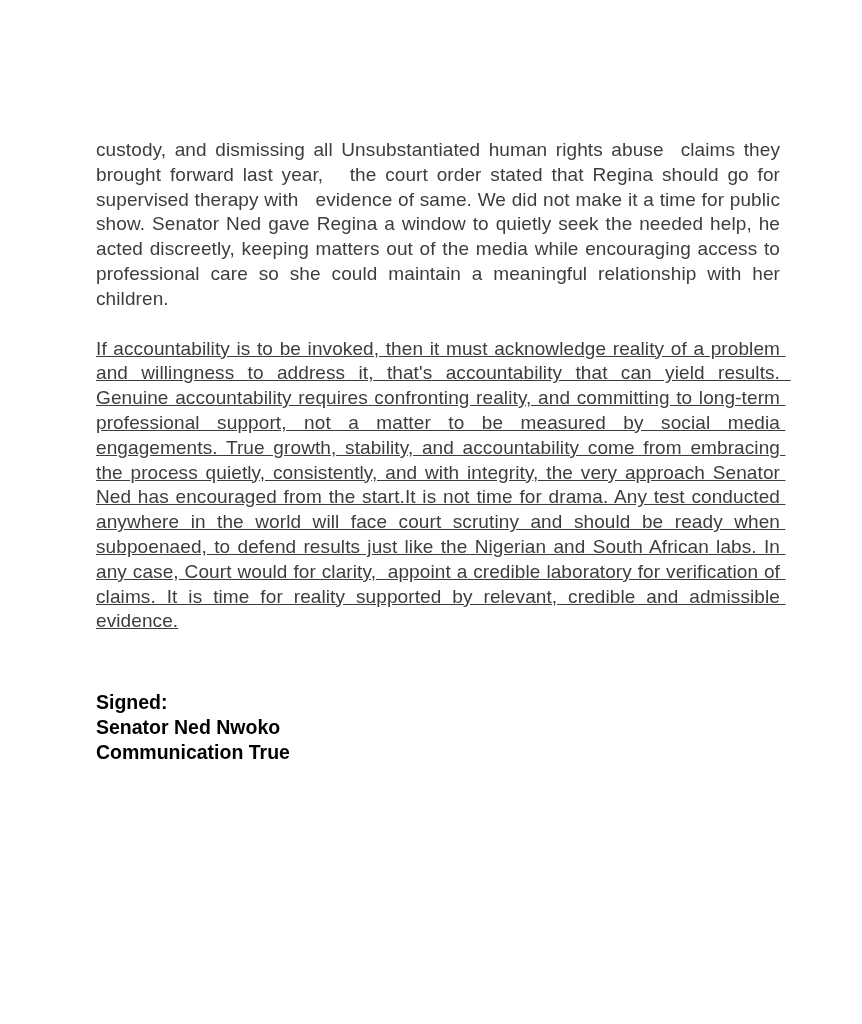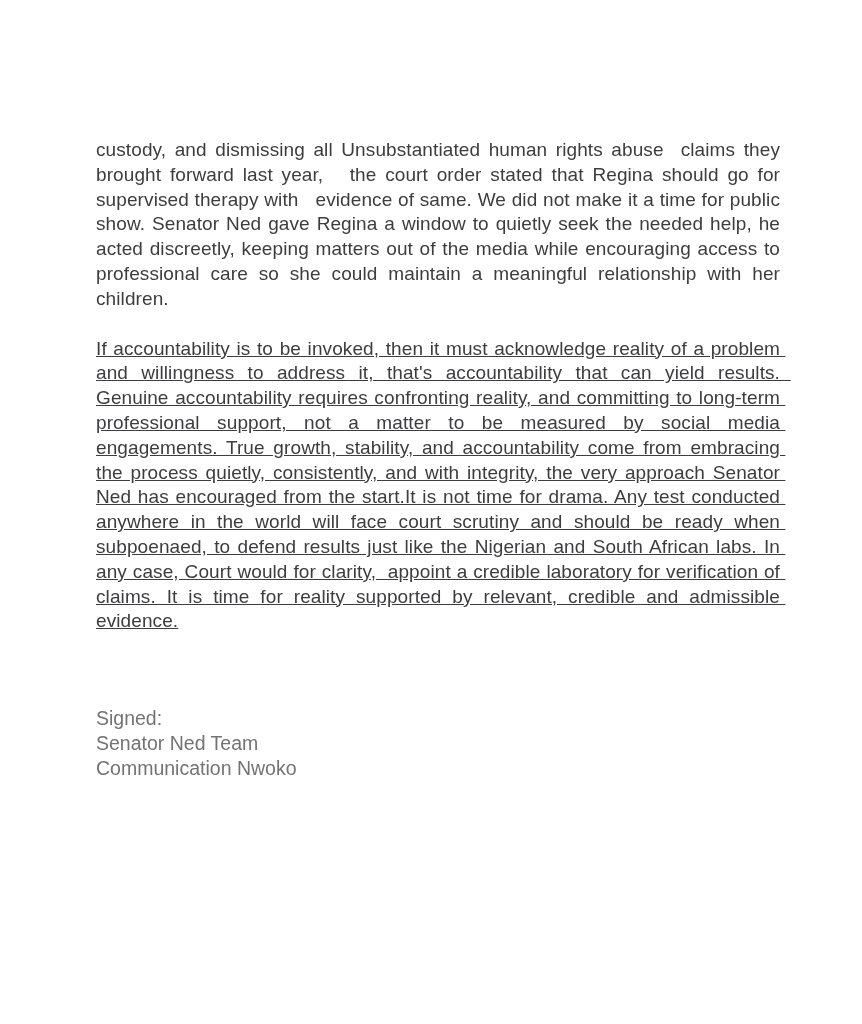--- a/index.html
+++ b/index.html
@@ -28,37 +28,37 @@
     line-height: 24.8px;
     text-align: justify;
     white-space: pre-wrap;
     letter-spacing: 0.1px;
   }
   .body-text p:last-child {
     margin-bottom: 0;
     text-decoration: underline;
   }
   .signature {
-    margin-top: 72px;
-    font-weight: normal;
+    margin-top: 56px;
+    font-weight: bold;
     font-size: 19.5px;
     line-height: 25px;
-    color: #737373;
+    color: #000000;
   }
   .signature div {
     white-space: pre-wrap;
   }
 </style>
 </head>
 <body>
 
 <div class="page">
   <div class="body-text">
     <p>custody, and dismissing all Unsubstantiated human rights abuse  claims they brought forward last year,   the court order stated that Regina should go for supervised therapy with   evidence of same. We did not make it a time for public show. Senator Ned gave Regina a window to quietly seek the needed help, he acted discreetly, keeping matters out of the media while encouraging access to professional care so she could maintain a meaningful relationship with her children.</p>
     <p>If accountability is to be invoked, then it must acknowledge reality of a problem and willingness to address it, that's accountability that can yield results.  Genuine accountability requires confronting reality, and committing to long-term professional support, not a matter to be measured by social media engagements. True growth, stability, and accountability come from embracing the process quietly, consistently, and with integrity, the very approach Senator Ned has encouraged from the start.It is not time for drama. Any test conducted anywhere in the world will face court scrutiny and should be ready when subpoenaed, to defend results just like the Nigerian and South African labs. In any case, Court would for clarity,  appoint a credible laboratory for verification of claims. It is time for reality supported by relevant, credible and admissible evidence.</p>
   </div>
 
   <div class="signature">
     <div>Signed:</div>
-    <div>Senator Ned Team</div>
-    <div>Communication Nwoko</div>
+    <div>Senator Ned Nwoko</div>
+    <div>Communication True</div>
   </div>
 </div>
 
 </body></html>

